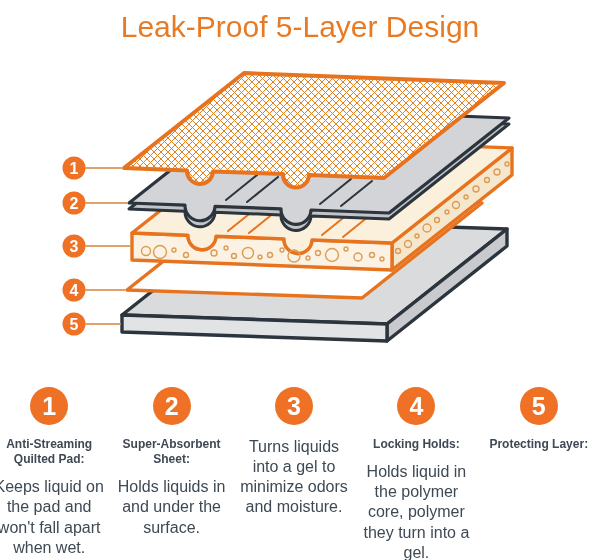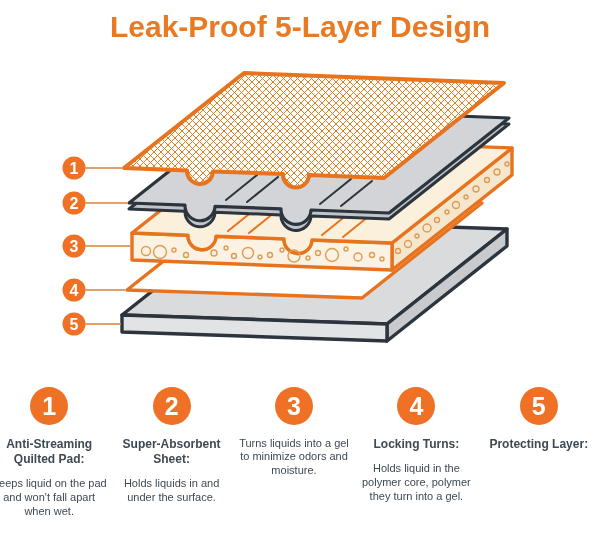--- a/index.html
+++ b/index.html
@@ -6,21 +6,21 @@
     --accent:#E87A23; --badge:#EE7125; --outline:#E7731E; --dark:#2C343D;
     --text:#3E4954; --leader:#DFA26A; --bubble:#DD9C52;
   }
   *{box-sizing:border-box}
   html,body{margin:0;padding:0}
   body{
     width:600px;height:560px;background:#fff;overflow:hidden;
     font-family:"Liberation Sans",sans-serif;
   }
   h1.title{
-    color:var(--accent);text-align:center;font-size:30px;font-weight:700;
+    color:var(--accent);text-align:center;font-size:30px;font-weight:400;
     margin:10px 0 2px;line-height:1.15;letter-spacing:0;
   }
   svg.diagram{display:block;margin:0;width:600px;height:330px}
 
   
   .mesh{fill:url(#meshHatch);stroke:var(--outline);stroke-width:4;stroke-linejoin:round}
   .sheet2{fill:#D2D4D7;stroke:var(--dark);stroke-width:3.2;stroke-linejoin:round}
   .sheet2sh{fill:#C2C4C7;stroke:var(--dark);stroke-width:3;stroke-linejoin:round}
   .acc-d{stroke:var(--dark);stroke-width:2;stroke-linecap:round}
   .acc-o{stroke:var(--outline);stroke-width:2;stroke-linecap:round}
@@ -42,21 +42,21 @@
     display:grid;grid-template-columns:repeat(5,1fr);
     width:612px;margin-left:-12px;padding-top:10px;
     text-align:center;color:var(--text);
   }
   .badge{
     width:38px;height:38px;border-radius:50%;background:var(--badge);
     color:#fff;font-size:25px;font-weight:700;line-height:38px;
     margin:0 auto 12px;text-align:center;
   }
   .feature h2{font-size:12px;font-weight:700;margin:0 3px 10px;line-height:1.27}
-  .feature p{font-size:11px;margin:0 2px;line-height:1.27}
+  .feature p{font-size:16px;margin:0 2px;line-height:1.27}
 </style>
 </head>
 <body>
 
 <div class="page">
 
   <h1 class="title">Leak-Proof 5-Layer Design</h1>
 
   <svg class="diagram" viewBox="0 0 600 330" xmlns="http://www.w3.org/2000/svg">
     <defs>
@@ -171,21 +171,21 @@
       <p>Holds liquids in and under the surface.</p>
     </div>
 
     <div class="feature">
       <div class="badge">3</div>
       <p>Turns liquids into a gel to minimize odors and moisture.</p>
     </div>
 
     <div class="feature">
       <div class="badge">4</div>
-      <h2>Locking Turns:</h2>
+      <h2>Locking Holds:</h2>
       <p>Holds liquid in the polymer core, polymer they turn into a gel.</p>
     </div>
 
     <div class="feature">
       <div class="badge">5</div>
       <h2>Protecting Layer:</h2>
     </div>
 
   </div>
 </div>

